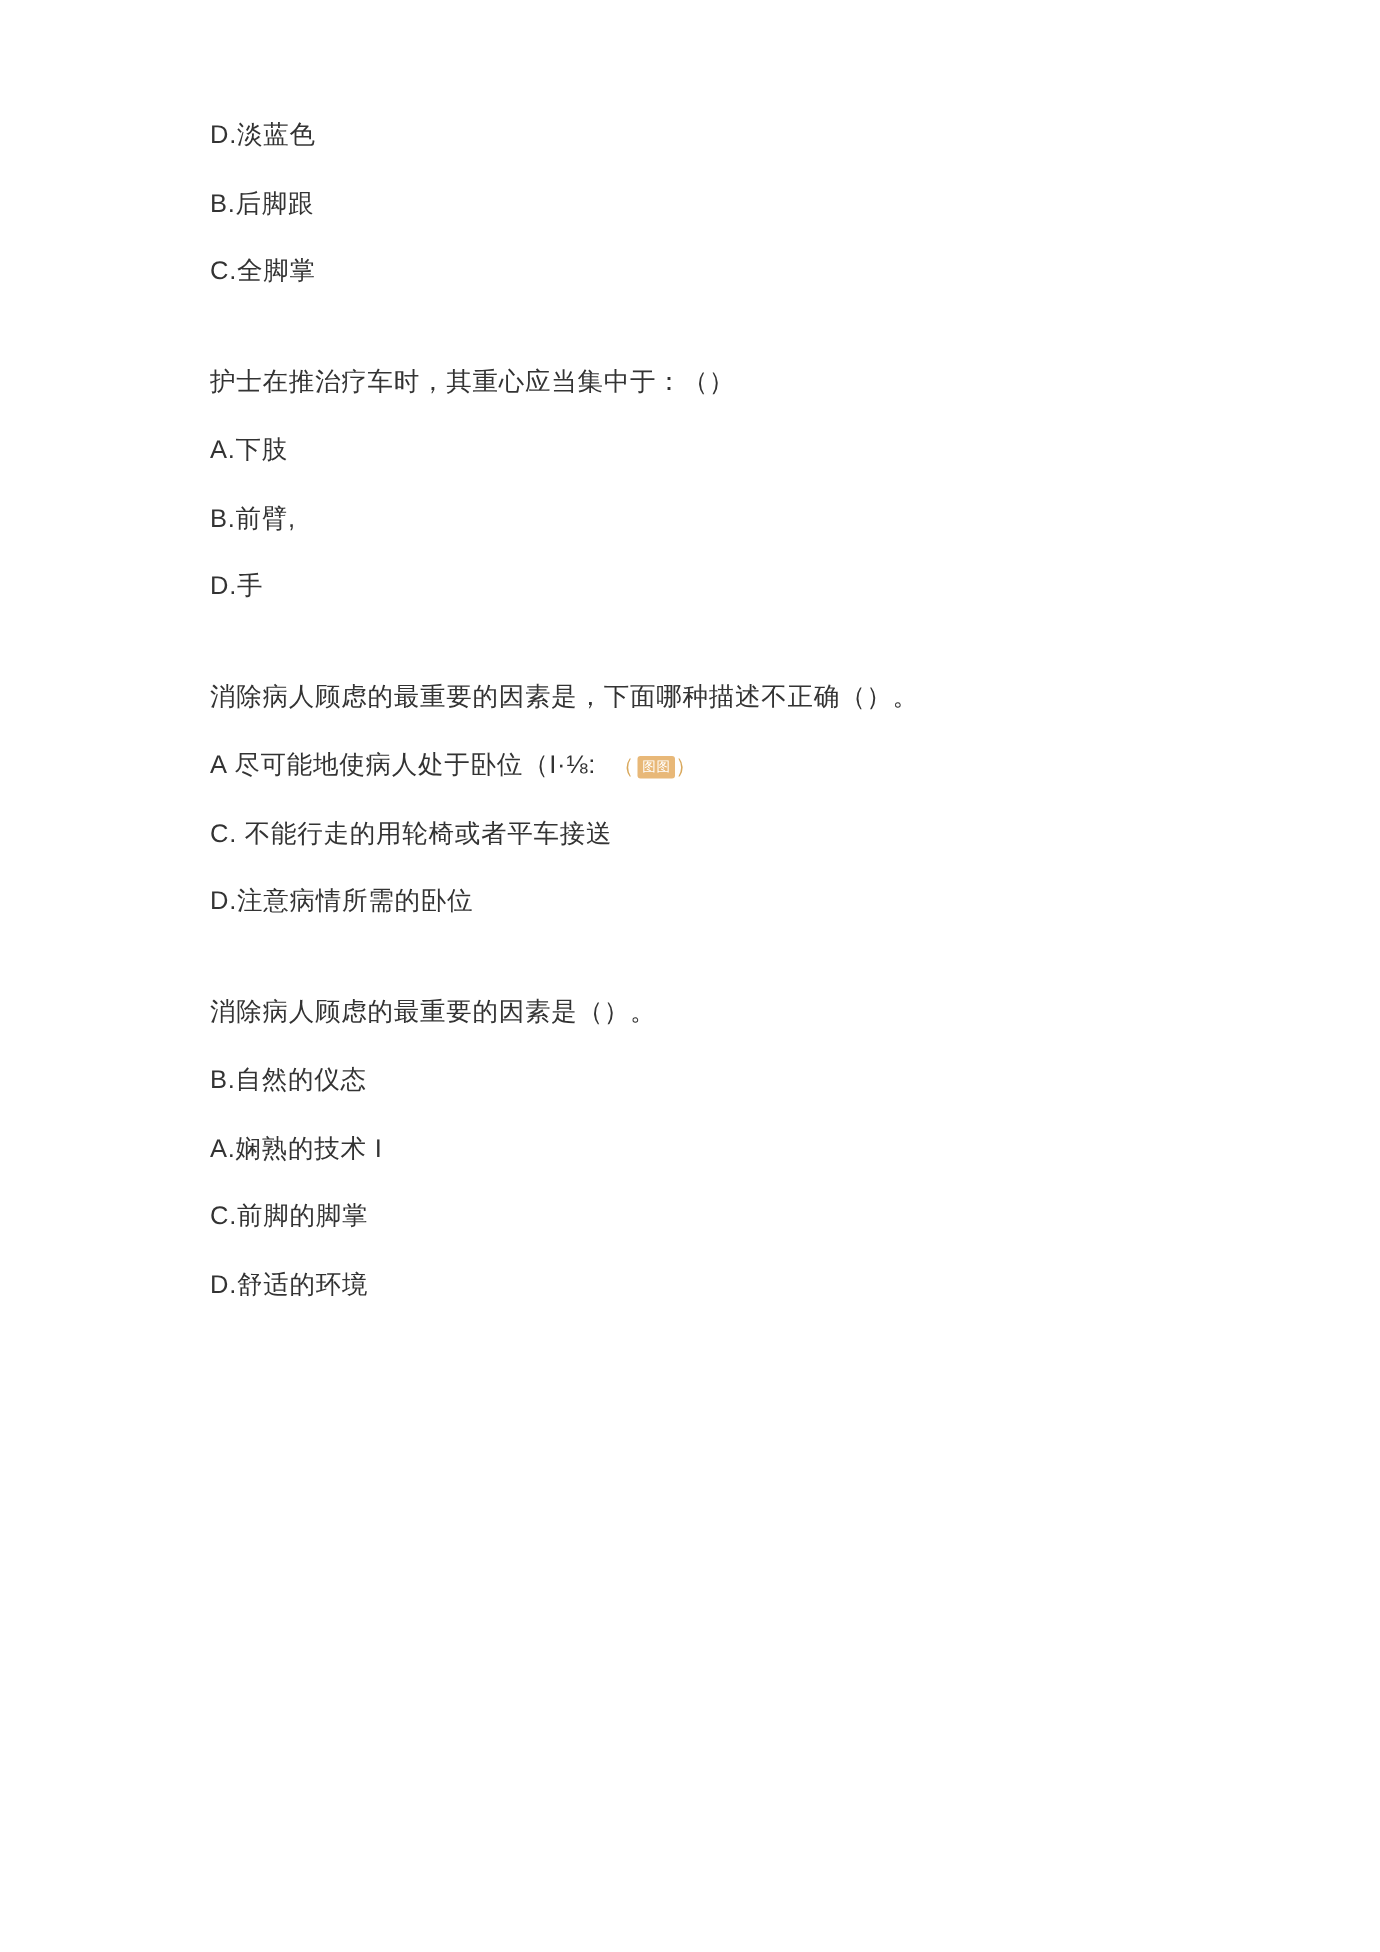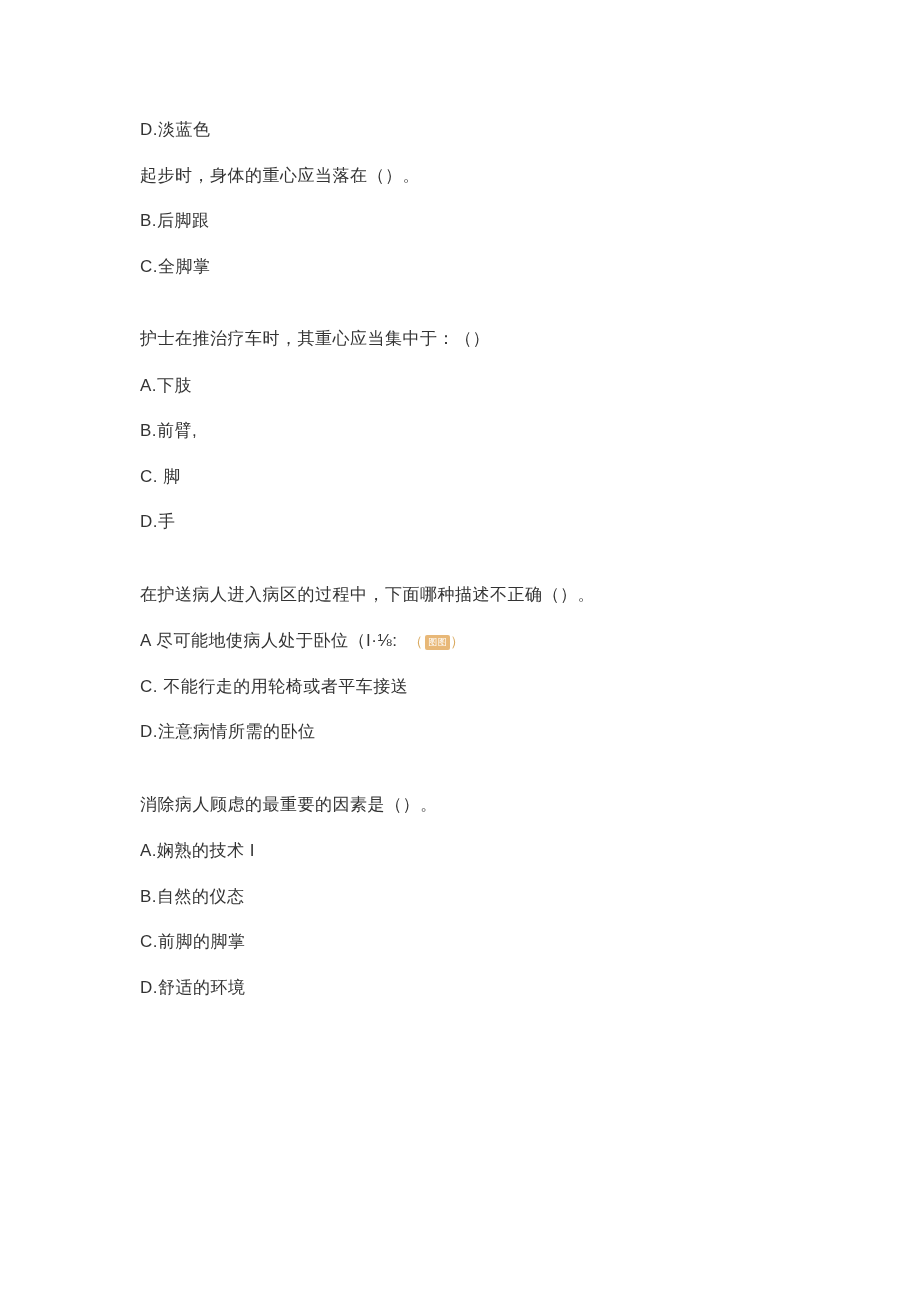--- a/index.html
+++ b/index.html
@@ -4,32 +4,31 @@
   <style>
     body {
       margin: 0;
       padding: 0;
       background: #ffffff;
       font-family: "Microsoft YaHei", "SimSun", Arial, sans-serif;
       width: 920px;
       min-height: 1301px;
     }
     .content {
-      padding: 117px 140px 80px 140px;
+      padding: 77px 140px 80px 140px;
     }
     .line {
       font-size: 17px;
       color: #333333;
       line-height: 1.5;
       margin-bottom: 20px;
       letter-spacing: 0.5px;
     }
     .question {
       margin-top: 48px;
-      font-family: Liberation Mono, monospace;
     }
     .option-inline-note {
       font-size: 14px;
       color: #d9a85c;
       margin-left: 6px;
     }
     .badge {
       display: inline-block;
       font-size: 9px;
       background: #e8b878;
@@ -40,39 +39,37 @@
       margin-left: 2px;
     }
   </style>
 </head>
 <body>
 
 <div class="content">
 
   <div class="line">D.淡蓝色</div>
 
-  <div class="line">起步时，身体的重心应当落在（）。</div>
   <div class="line">B.后脚跟</div>
   <div class="line">C.全脚掌</div>
 
   <div class="line question">护士在推治疗车时，其重心应当集中于：（）</div>
   <div class="line">A.下肢</div>
   <div class="line">B.前臂,</div>
-  <div class="line">C. 脚</div>
   <div class="line">D.手</div>
 
-  <div class="line question">在护送病人进入病区的过程中，下面哪种描述不正确（）。</div>
+  <div class="line question">消除病人顾虑的最重要的因素是，下面哪种描述不正确（）。</div>
   <div class="line">
     <span>A 尽可能地使病人处于卧位（I·⅛:</span>
     <span class="option-inline-note">
       <span>（</span><span class="badge">图图</span><span>）</span>
     </span>
   </div>
   <div class="line">C. 不能行走的用轮椅或者平车接送</div>
   <div class="line">D.注意病情所需的卧位</div>
 
   <div class="line question">消除病人顾虑的最重要的因素是（）。</div>
+  <div class="line">B.自然的仪态</div>
   <div class="line">A.娴熟的技术 I</div>
-  <div class="line">B.自然的仪态</div>
   <div class="line">C.前脚的脚掌</div>
   <div class="line">D.舒适的环境</div>
 
 </div>
 
 </body></html>

